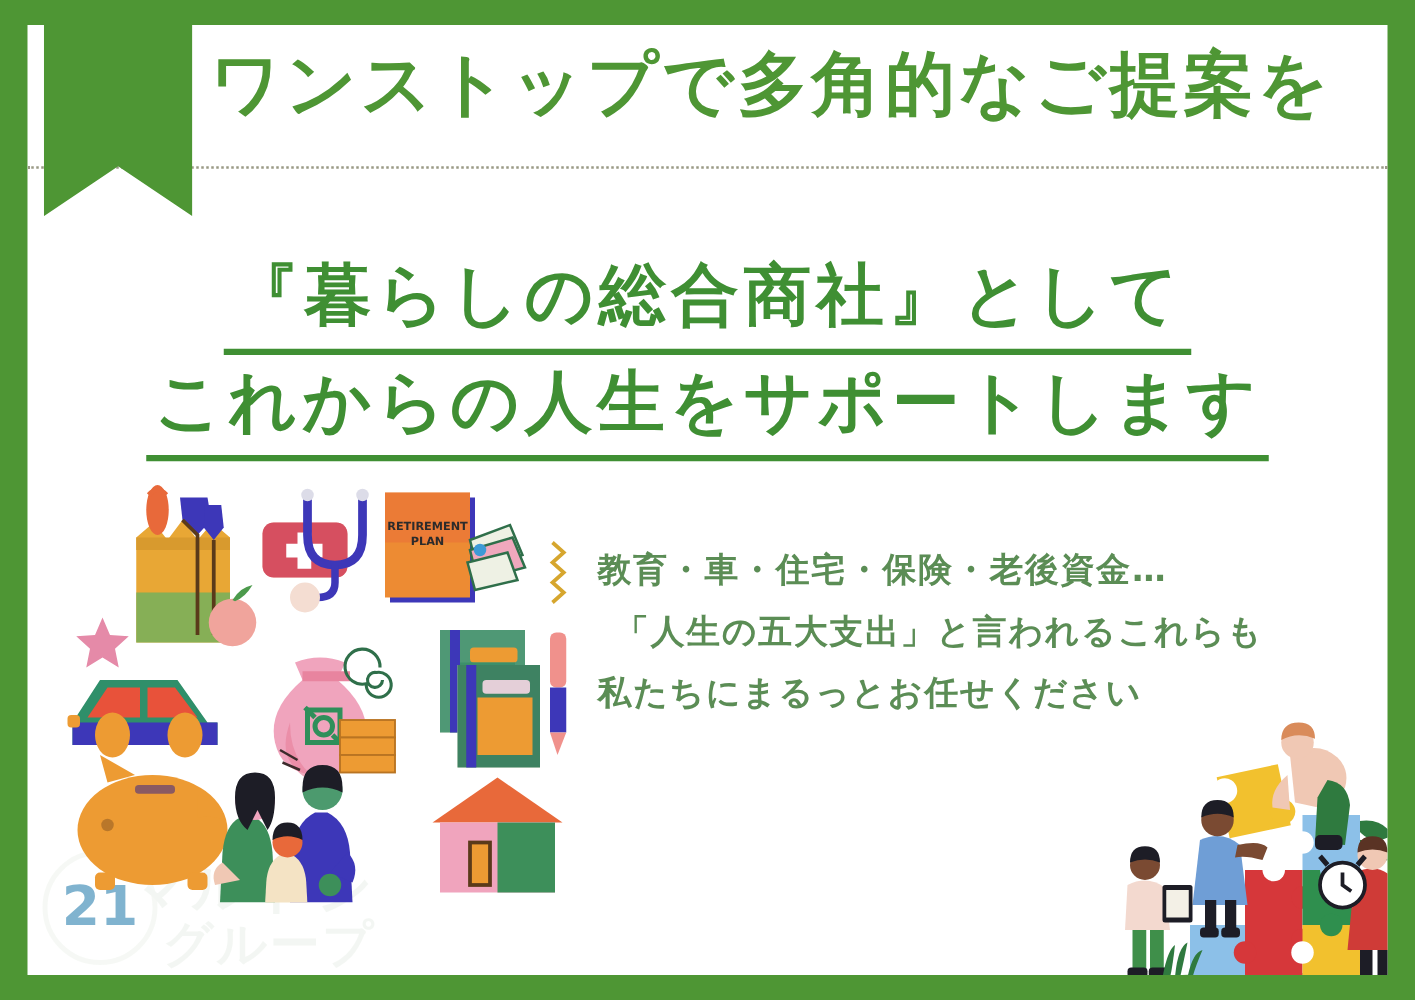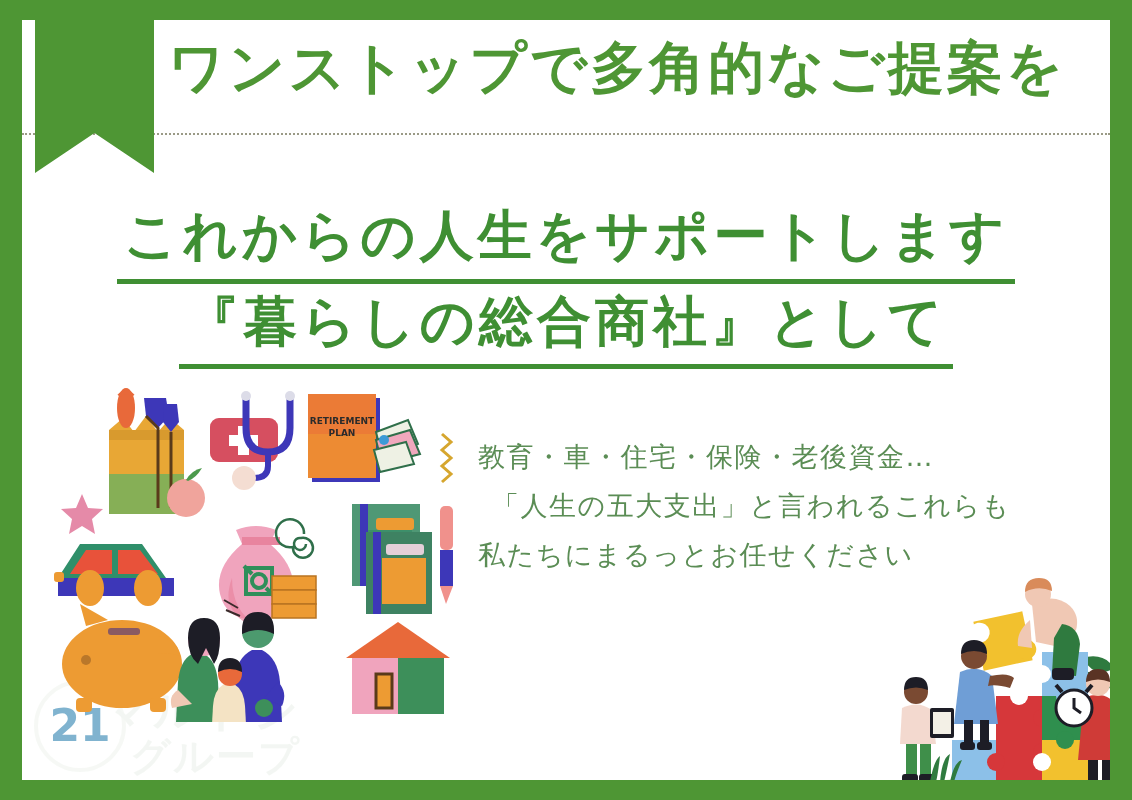--- a/index.html
+++ b/index.html
@@ -101,20 +101,21 @@
     z-index: 6;
   }
   .body-line {
     display: block;
     color: #5b8d55;
     font-size: 27px;
     line-height: 1.82;
     letter-spacing: 1.5px;
     white-space: nowrap;
     font-family: "DejaVu Sans", sans-serif;
+    font-weight: bold;
   }
   .body-line.indent { padding-left: 14px; }
 
   
   .illus-left {
     position: absolute;
     left: 24px; top: 362px;
     width: 430px; height: 340px;
     z-index: 2;
   }
@@ -177,22 +178,22 @@
     </div>
 
     <div class="dotted-rule"></div>
 
     <div class="ribbon"></div>
     <div class="ribbon-num">06</div>
 
     <div class="header-title">ワンストップで多角的なご提案を</div>
 
     <div class="headline">
+      <div class="headline-line"><span>『暮らしの総合商社』として</span></div>
       <div class="headline-line"><span>これからの人生をサポートします</span></div>
-      <div class="headline-line"><span>『暮らしの総合商社』として</span></div>
     </div>
 
     <div class="body-copy">
       <span class="body-line">教育・車・住宅・保険・老後資金…</span>
       <span class="body-line indent">「人生の五大支出」と言われるこれらも</span>
       <span class="body-line">私たちにまるっとお任せください</span>
     </div>
 
     <svg class="illus-left" viewBox="0 0 430 340">
 

